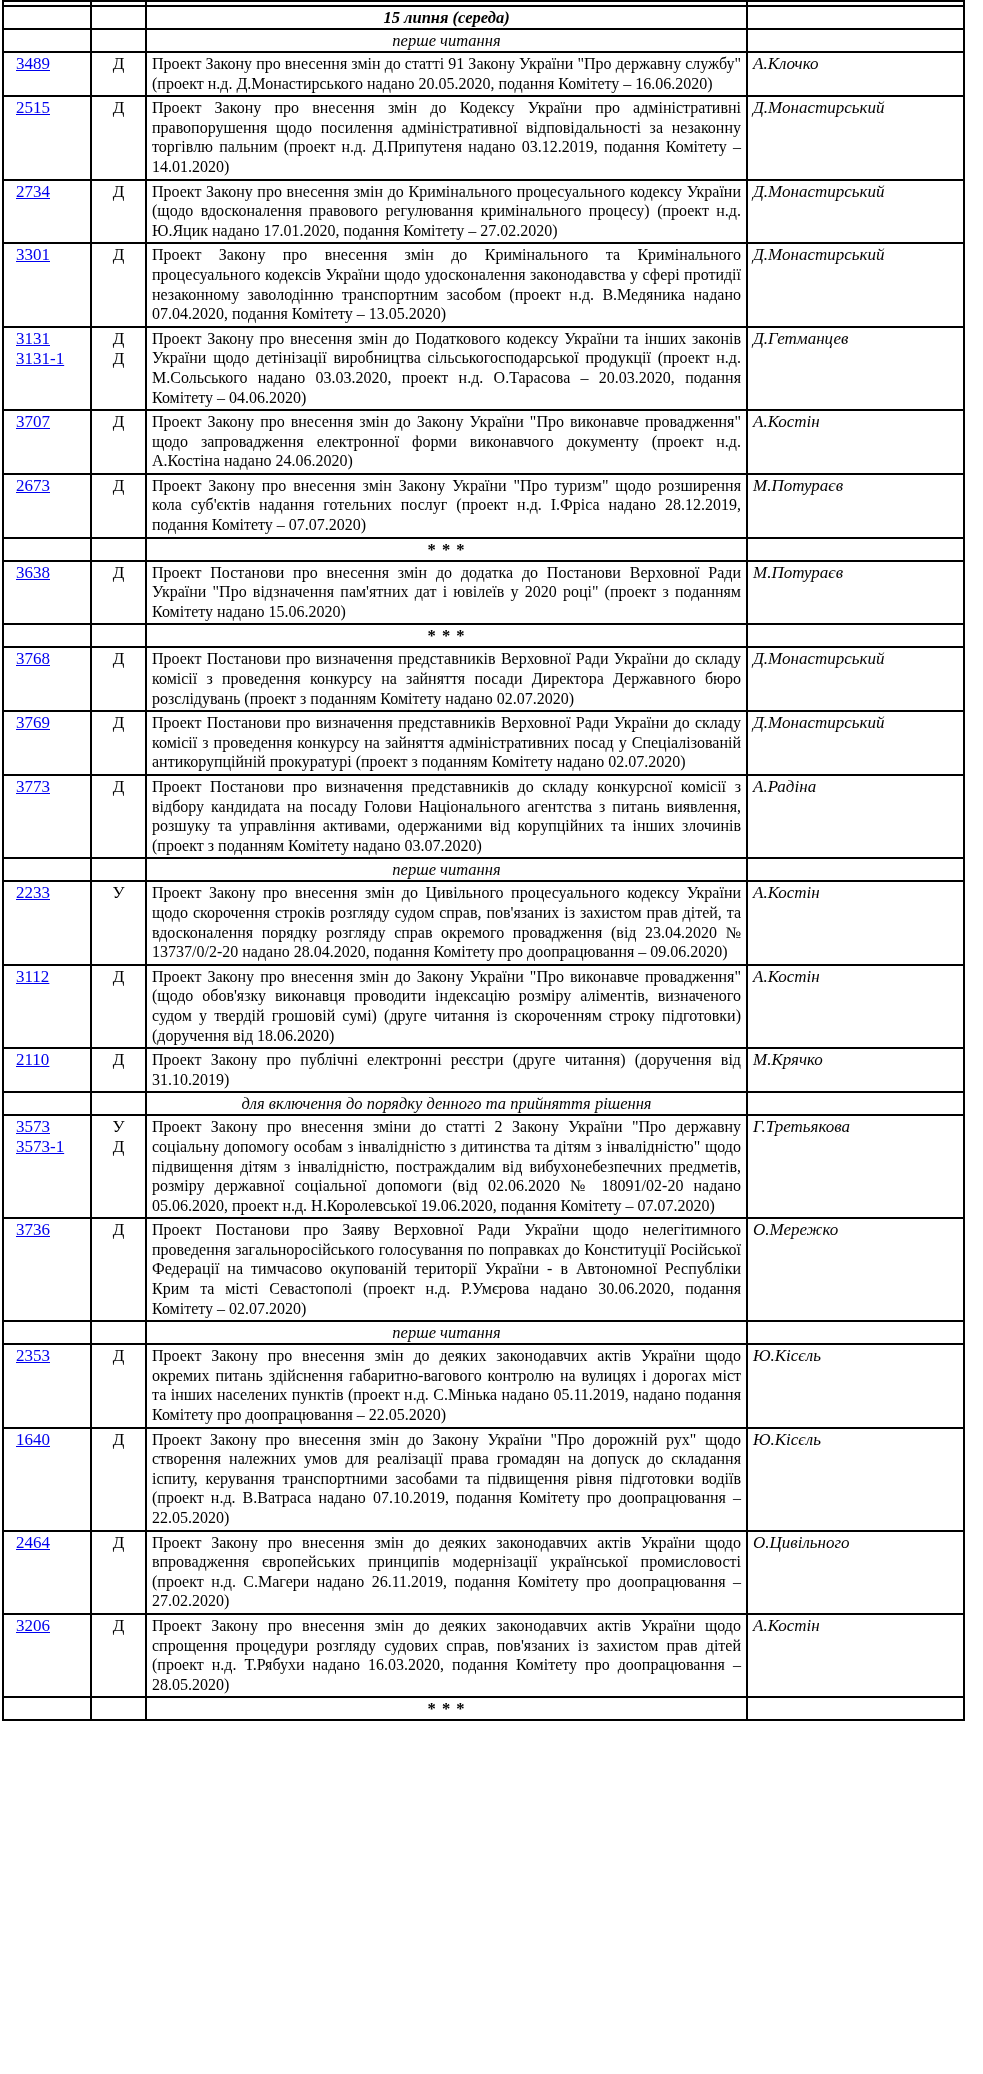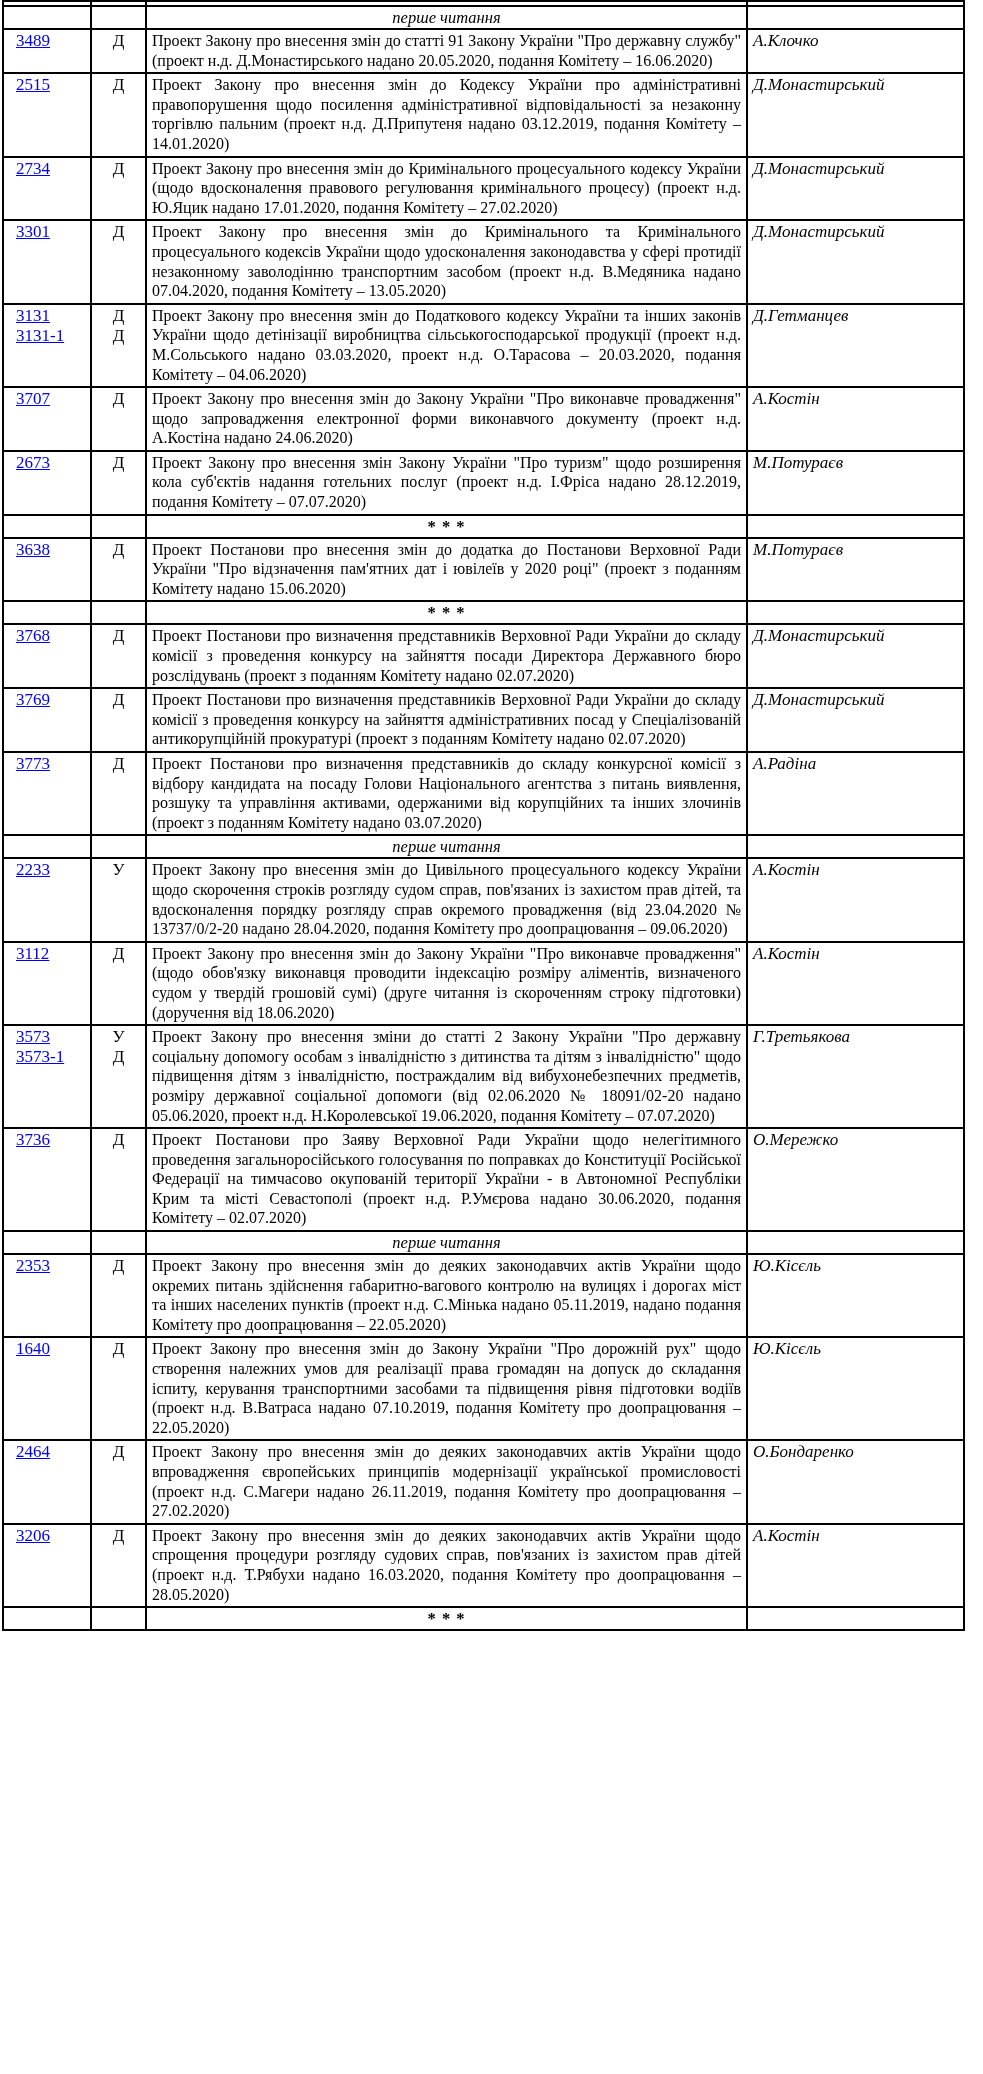--- a/index.html
+++ b/index.html
@@ -80,20 +80,26 @@
   <tbody id="agenda-body">
       <tr class="spacer-row">
         <td></td>
         <td></td>
         <td></td>
         <td></td>
       </tr>
       <tr>
         <td></td>
         <td></td>
+        <td class="section-cell style-date"><span>15 липня (середа)</span></td>
+        <td></td>
+      </tr>
+      <tr>
+        <td></td>
+        <td></td>
         <td class="section-cell style-stage"><span>перше читання</span></td>
         <td></td>
       </tr>
       <tr>
         <td class="num-cell">
           <a class="bill-link" href="#">3489</a>
         </td>
         <td class="flag-cell">
           <div>Д</div>
         </td>
@@ -235,20 +241,36 @@
           <a class="bill-link" href="#">3112</a>
         </td>
         <td class="flag-cell">
           <div>Д</div>
         </td>
         <td class="desc-cell"><span>Проект Закону про внесення змін до Закону України "Про виконавче провадження" (щодо обов'язку виконавця проводити індексацію розміру аліментів, визначеного судом у твердій грошовій сумі) (друге читання із скороченням строку підготовки) (доручення від 18.06.2020)</span></td>
         <td class="author-cell"><span>А.Костін</span></td>
       </tr>
       <tr>
         <td class="num-cell">
+          <a class="bill-link" href="#">2110</a>
+        </td>
+        <td class="flag-cell">
+          <div>Д</div>
+        </td>
+        <td class="desc-cell"><span>Проект Закону про публічні електронні реєстри (друге читання) (доручення від 31.10.2019)</span></td>
+        <td class="author-cell"><span>М.Крячко</span></td>
+      </tr>
+      <tr>
+        <td></td>
+        <td></td>
+        <td class="section-cell style-stage"><span>для включення до порядку денного та прийняття рішення</span></td>
+        <td></td>
+      </tr>
+      <tr>
+        <td class="num-cell">
           <a class="bill-link" href="#">3573</a>
           <a class="bill-link" href="#">3573-1</a>
         </td>
         <td class="flag-cell">
           <div>У</div>
           <div>Д</div>
         </td>
         <td class="desc-cell"><span>Проект Закону про внесення зміни до статті 2 Закону України "Про державну соціальну допомогу особам з інвалідністю з дитинства та дітям з інвалідністю" щодо підвищення дітям з інвалідністю, постраждалим від вибухонебезпечних предметів, розміру державної соціальної допомоги (від 02.06.2020 № 18091/02-20 надано 05.06.2020, проект н.д. Н.Королевської 19.06.2020, подання Комітету – 07.07.2020)</span></td>
         <td class="author-cell"><span>Г.Третьякова</span></td>
       </tr>
@@ -289,21 +311,21 @@
         <td class="author-cell"><span>Ю.Кісєль</span></td>
       </tr>
       <tr>
         <td class="num-cell">
           <a class="bill-link" href="#">2464</a>
         </td>
         <td class="flag-cell">
           <div>Д</div>
         </td>
         <td class="desc-cell"><span>Проект Закону про внесення змін до деяких законодавчих актів України щодо впровадження європейських принципів модернізації української промисловості (проект н.д. С.Магери надано 26.11.2019, подання Комітету про доопрацювання – 27.02.2020)</span></td>
-        <td class="author-cell"><span>О.Бондаренко</span></td>
+        <td class="author-cell"><span>О.Цивільного</span></td>
       </tr>
       <tr>
         <td class="num-cell">
           <a class="bill-link" href="#">3206</a>
         </td>
         <td class="flag-cell">
           <div>Д</div>
         </td>
         <td class="desc-cell"><span>Проект Закону про внесення змін до деяких законодавчих актів України щодо спрощення процедури розгляду судових справ, пов'язаних із захистом прав дітей (проект н.д. Т.Рябухи надано 16.03.2020, подання Комітету про доопрацювання – 28.05.2020)</span></td>
         <td class="author-cell"><span>А.Костін</span></td>

